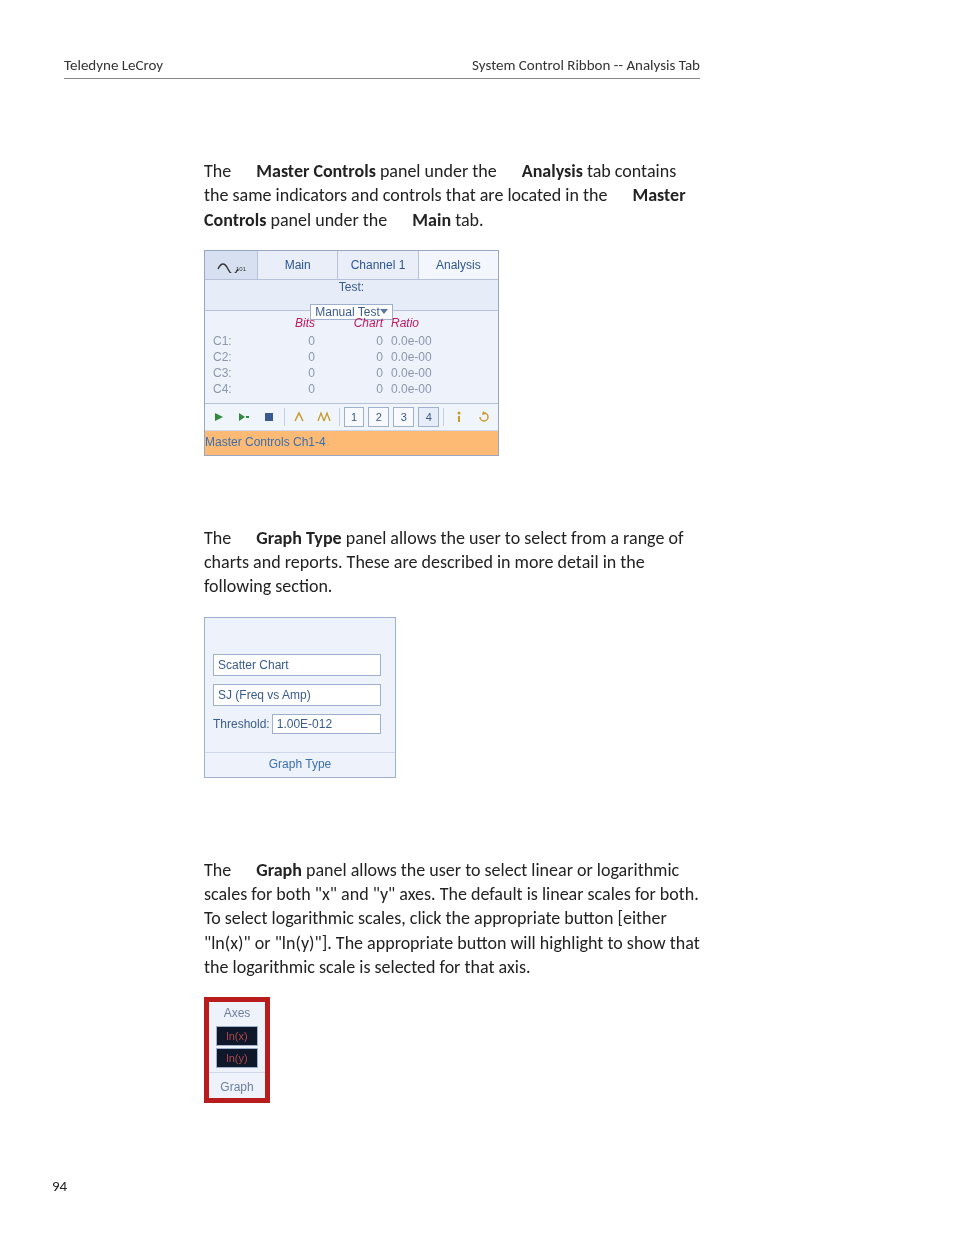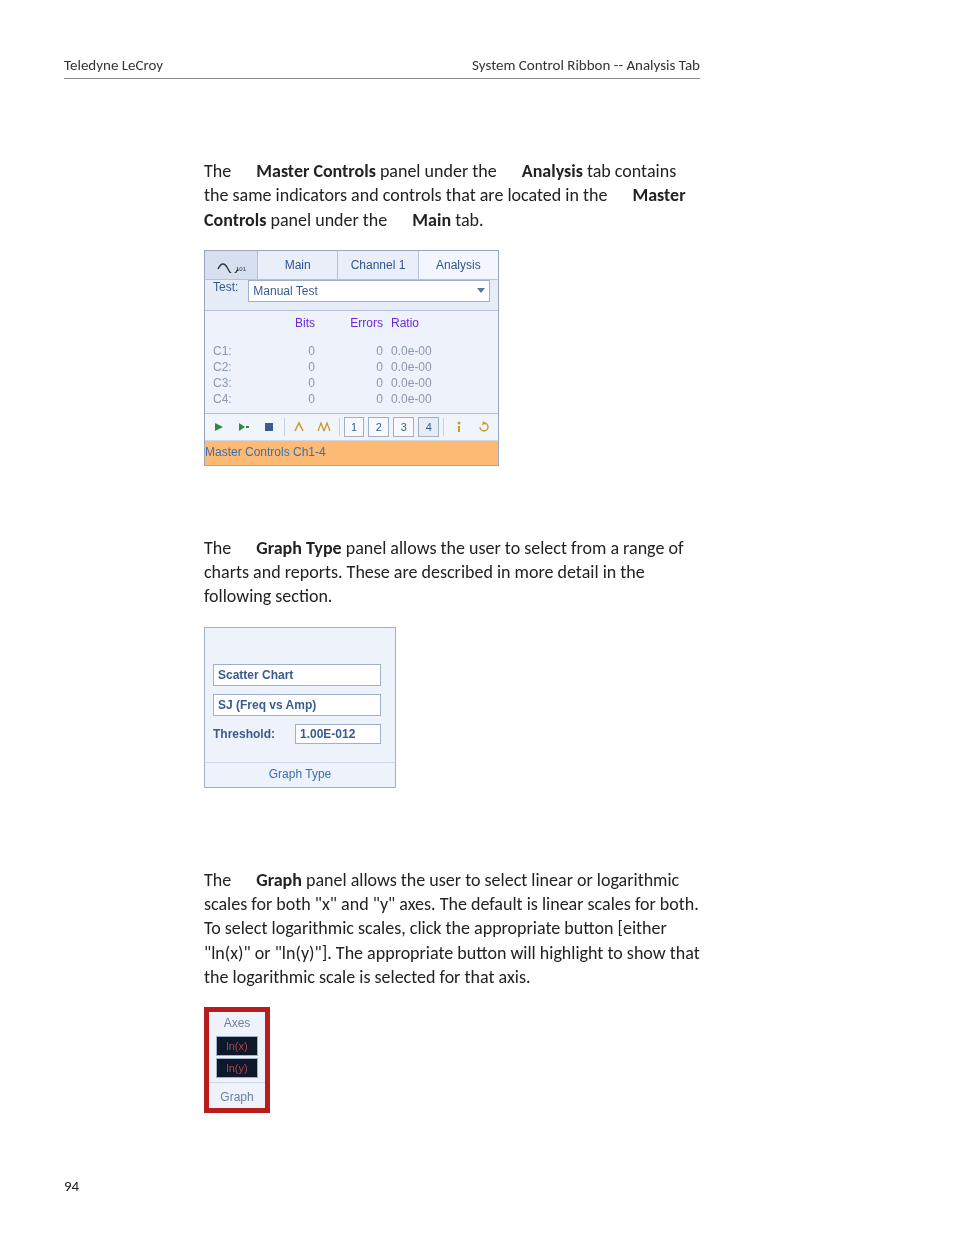--- a/index.html
+++ b/index.html
@@ -28,21 +28,21 @@
   }
   .body-text {
     font-size: 18px;
     line-height: 1.35;
     margin: 0 0 18px 140px;
     max-width: 700px;
   }
   .bold { font-weight: 700; margin-left: 21px; }
   .page-num {
     position: absolute;
-    left: 64px;
+    left: 52px;
     bottom: 40px;
     font-size: 15px;
   }
 
   
   .mc-panel {
     margin: 14px 0 70px 140px;
     width: 293px;
     border: 1px solid #9aa6bf;
     background: #e7edf8;
@@ -70,25 +70,26 @@
     align-items: center;
     justify-content: center;
     border-right: 1px solid #b7c2d9;
     color: #2d5590;
     background: #e9eef8;
   }
   .mc-tab:last-child { border-right: none; }
   .mc-tab.active { background: #f3f6fc; }
   .mc-testrow {
     display: flex;
-    align-items: flex-start;
+    align-items: center;
     height: 30px;
     border-bottom: 1px solid #b7c2d9;
     padding: 0 8px;
     gap: 10px;
+    flex-direction: column;
   }
   .mc-testrow .combo {
     flex: 1;
     height: 20px;
     background: #fff;
     border: 1px solid #9fb0cf;
     display: flex;
     align-items: center;
     justify-content: space-between;
     padding: 0 4px;
@@ -106,21 +107,21 @@
     border-bottom: 1px solid #b7c2d9;
   }
   .mc-table .thead, .mc-table .trow {
     display: grid;
     grid-template-columns: 34px 60px 60px 70px;
     column-gap: 8px;
     align-items: center;
     font-size: 12px;
     line-height: 16px;
   }
-  .mc-table .thead { color: #6d28d9; margin-bottom: 12px; }
+  .mc-table .thead { color: #be185d; margin-bottom: 2px; font-style: italic; }
   .num { text-align: right; }
   .mc-toolbar {
     display: flex;
     align-items: center;
     height: 26px;
     padding: 0 4px;
     gap: 4px;
     background: #f0f4fb;
     border-bottom: 1px solid #cfd8ea;
   }
@@ -148,27 +149,27 @@
   
   .gt-panel {
     margin: 10px 0 80px 140px;
     width: 190px;
     border: 1px solid #9fb0cf;
     background: #eef2fa;
     font-family: "Segoe UI", Tahoma, sans-serif;
     font-size: 12px;
     color: #3a5b8f;
   }
-  .gt-body { padding: 36px 14px 18px 8px; font-weight: bold; }
+  .gt-body { padding: 36px 14px 18px 8px; }
   .gt-combo {
     height: 20px; background:#fff; border:1px solid #9fb0cf;
     display:flex; align-items:center; justify-content:space-between;
     padding: 0 4px; margin-bottom: 8px;
   }
-  .gt-row { display:flex; align-items:center; gap:20px; margin-top:6px; }
+  .gt-row { display:flex; align-items:center; gap:2px; margin-top:6px; }
   .gt-row .tinput {
     flex:1; height:18px; background:#fff; border:1px solid #9fb0cf;
     display:flex; align-items:center; padding:0 4px;
   }
   .gt-footer { text-align:center; padding:4px 0 6px 0; color:#3a70b0; border-top:1px solid #cfd8ea; }
 
   
   .gr-panel {
     margin: 10px 0 0 140px;
     width: 56px;
@@ -225,21 +226,21 @@
       <div class="combo">
         <span>Manual Test</span>
         <span class="caret"></span>
       </div>
     </div>
 
     <div class="mc-table">
       <div class="thead">
         <span></span>
         <span class="num">Bits</span>
-        <span class="num">Errors</span>
+        <span class="num">Chart</span>
         <span>Ratio</span>
       </div>
       <div class="trow">
         <span>C1:</span>
         <span class="num">0</span>
         <span class="num">0</span>
         <span>0.0e-00</span>
       </div>
       <div class="trow">
         <span>C2:</span>

